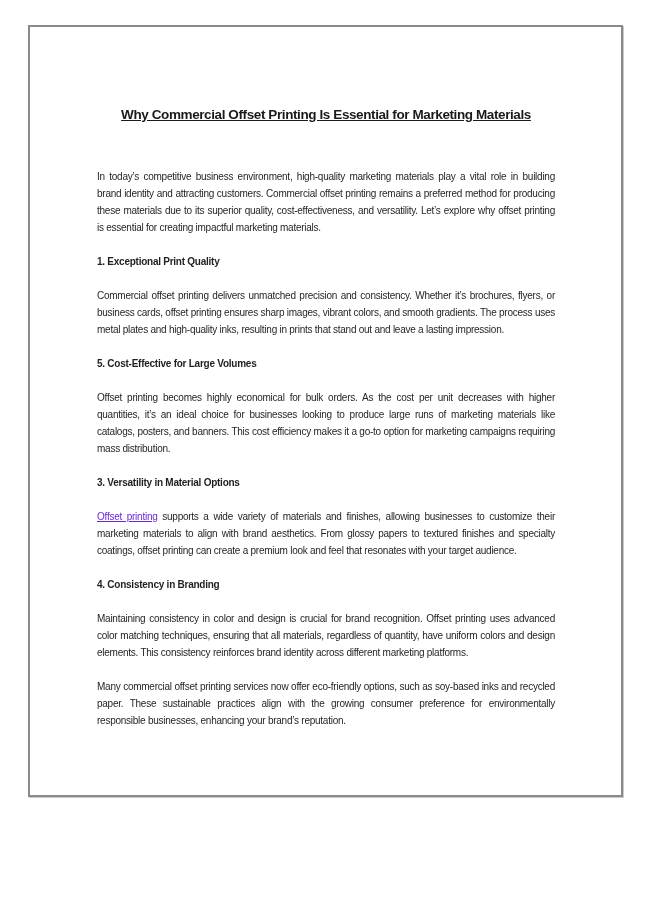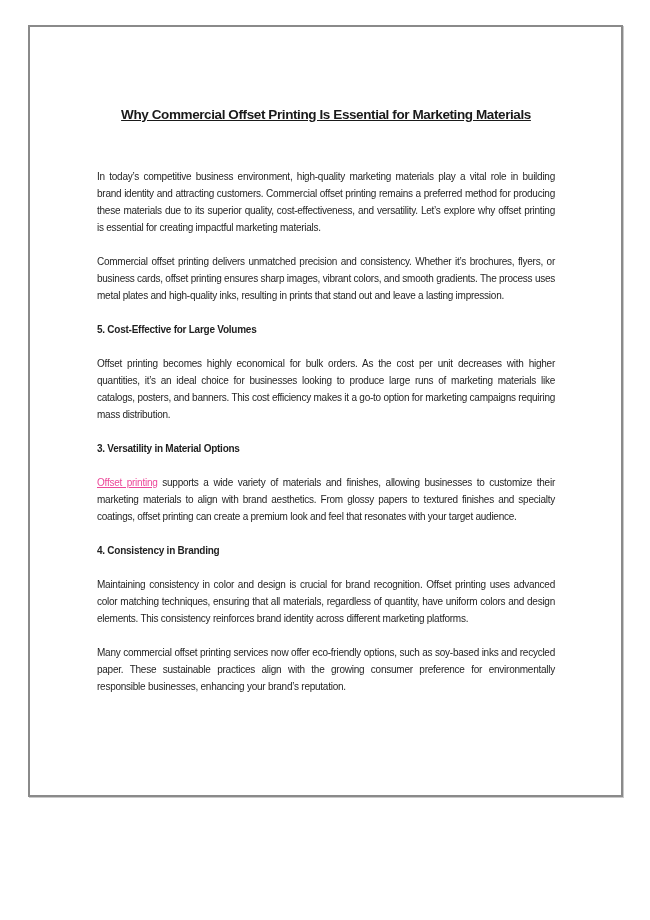--- a/index.html
+++ b/index.html
@@ -37,34 +37,35 @@
   }
   .para {
     margin: 0 0 17px 0;
     text-align: justify;
   }
   .sec-heading {
     font-weight: bold;
     margin: 0 0 17px 0;
   }
   a.doc-link {
-    color: #ec4899;
+    color: #6d28d9;
     text-decoration: underline;
     cursor: pointer;
   }
 </style>
 </head>
 <body>
 
 <div class="page">
 
   <h1 class="doc-title">Why Commercial Offset Printing Is Essential for Marketing Materials</h1>
 
   <p class="para">In today’s competitive business environment, high-quality marketing materials play a vital role in building brand identity and attracting customers. Commercial offset printing remains a preferred method for producing these materials due to its superior quality, cost-effectiveness, and versatility. Let’s explore why offset printing is essential for creating impactful marketing materials.</p>
 
+  <h2 class="sec-heading">1. Exceptional Print Quality</h2>
   <p class="para">Commercial offset printing delivers unmatched precision and consistency. Whether it’s brochures, flyers, or business cards, offset printing ensures sharp images, vibrant colors, and smooth gradients. The process uses metal plates and high-quality inks, resulting in prints that stand out and leave a lasting impression.</p>
 
   <h2 class="sec-heading">5. Cost-Effective for Large Volumes</h2>
   <p class="para">Offset printing becomes highly economical for bulk orders. As the cost per unit decreases with higher quantities, it’s an ideal choice for businesses looking to produce large runs of marketing materials like catalogs, posters, and banners. This cost efficiency makes it a go-to option for marketing campaigns requiring mass distribution.</p>
 
   <h2 class="sec-heading">3. Versatility in Material Options</h2>
   <p class="para"><a class="doc-link">Offset printing</a><span> supports a wide variety of materials and finishes, allowing businesses to customize their marketing materials to align with brand aesthetics. From glossy papers to textured finishes and specialty coatings, offset printing can create a premium look and feel that resonates with your target audience.</span></p>
 
   <h2 class="sec-heading">4. Consistency in Branding</h2>
   <p class="para">Maintaining consistency in color and design is crucial for brand recognition. Offset printing uses advanced color matching techniques, ensuring that all materials, regardless of quantity, have uniform colors and design elements. This consistency reinforces brand identity across different marketing platforms.</p>

